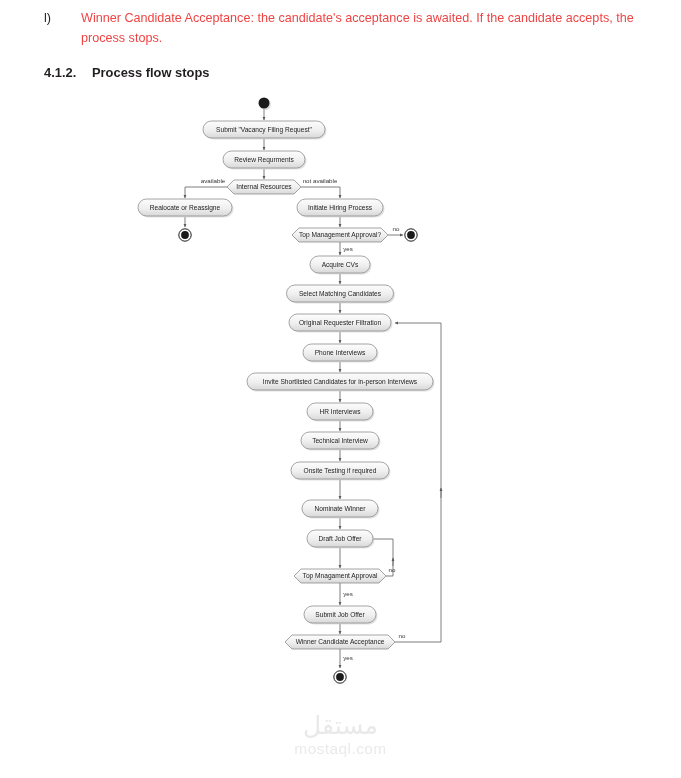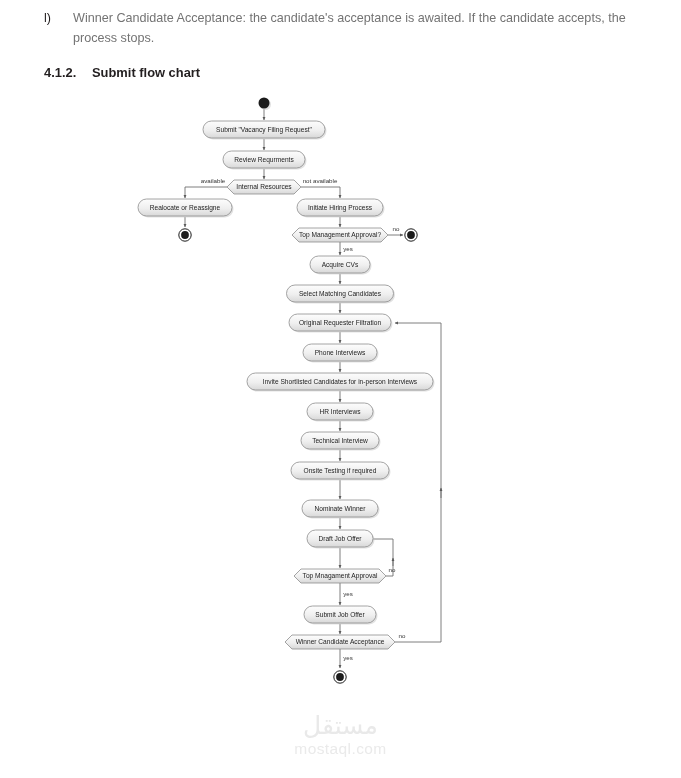--- a/index.html
+++ b/index.html
@@ -36,21 +36,22 @@
     width: 29px;
     flex: 0 0 29px;
     font-size: 12.6px;
     line-height: 20px;
     color: #231f20;
   }
   .list-body {
     flex: 1 1 auto;
     font-size: 12.6px;
     line-height: 20px;
-    color: #737373;
+    color: #ef4444;
+    margin-left: 8px;
   }
   .heading {
     position: absolute;
     left: 44px;
     top: 65px;
     display: flex;
     align-items: center;
     font-weight: bold;
     font-size: 12.9px;
     color: #231f20;
@@ -134,21 +135,21 @@
 
 <div class="doc-text">
 
   <div class="list-item">
     <span class="list-marker">l)</span>
     <span class="list-body">Winner Candidate Acceptance: the candidate's acceptance is awaited. If the candidate accepts, the process stops.</span>
   </div>
 
   <div class="heading">
     <span class="heading-num">4.1.2.</span>
-    <span class="heading-text">Submit flow chart</span>
+    <span class="heading-text">Process flow stops</span>
   </div>
 
 </div>
 
 <div class="chart-wrap">
   <svg class="flow" width="681" height="610" viewBox="0 0 681 610" xmlns="http://www.w3.org/2000/svg">
     <defs>
       <linearGradient id="nodeGrad" x1="0" y1="0" x2="0" y2="1">
         <stop offset="0%" stop-color="#fdfdfd"></stop>
         <stop offset="55%" stop-color="#efefef"></stop>

